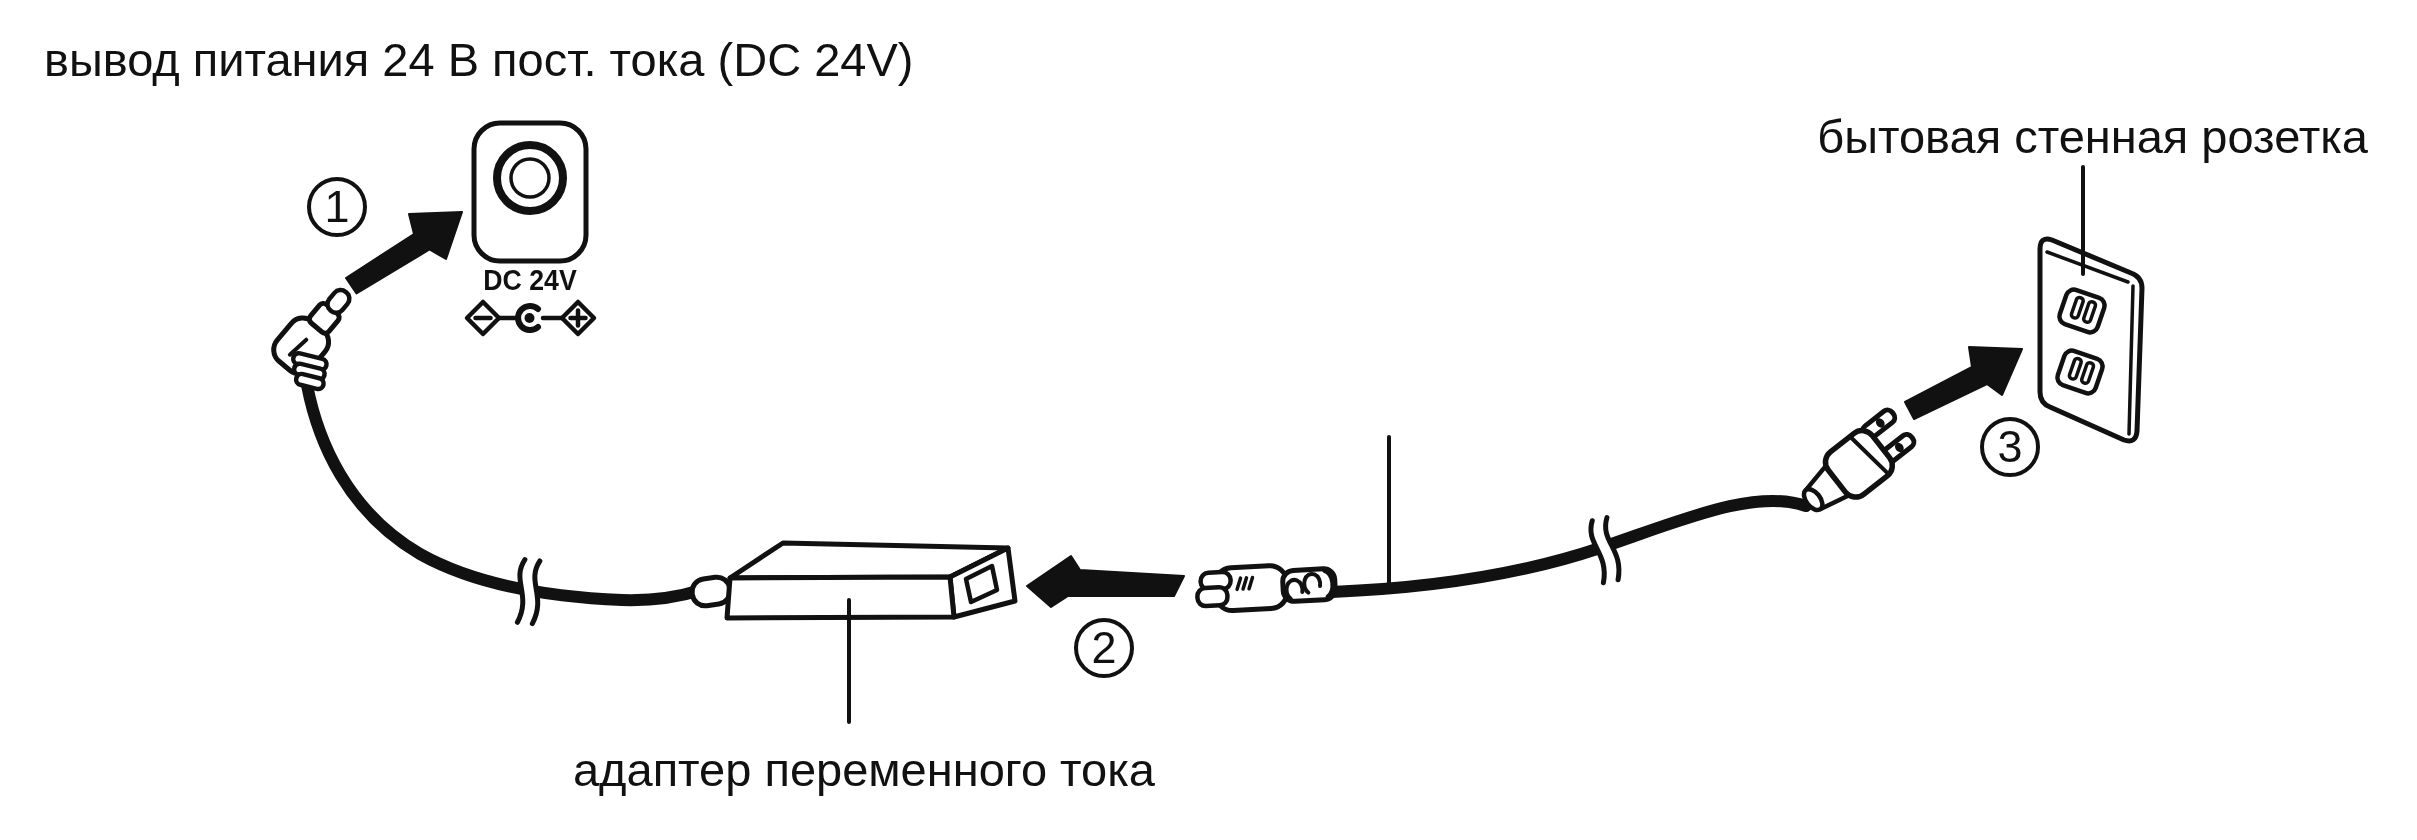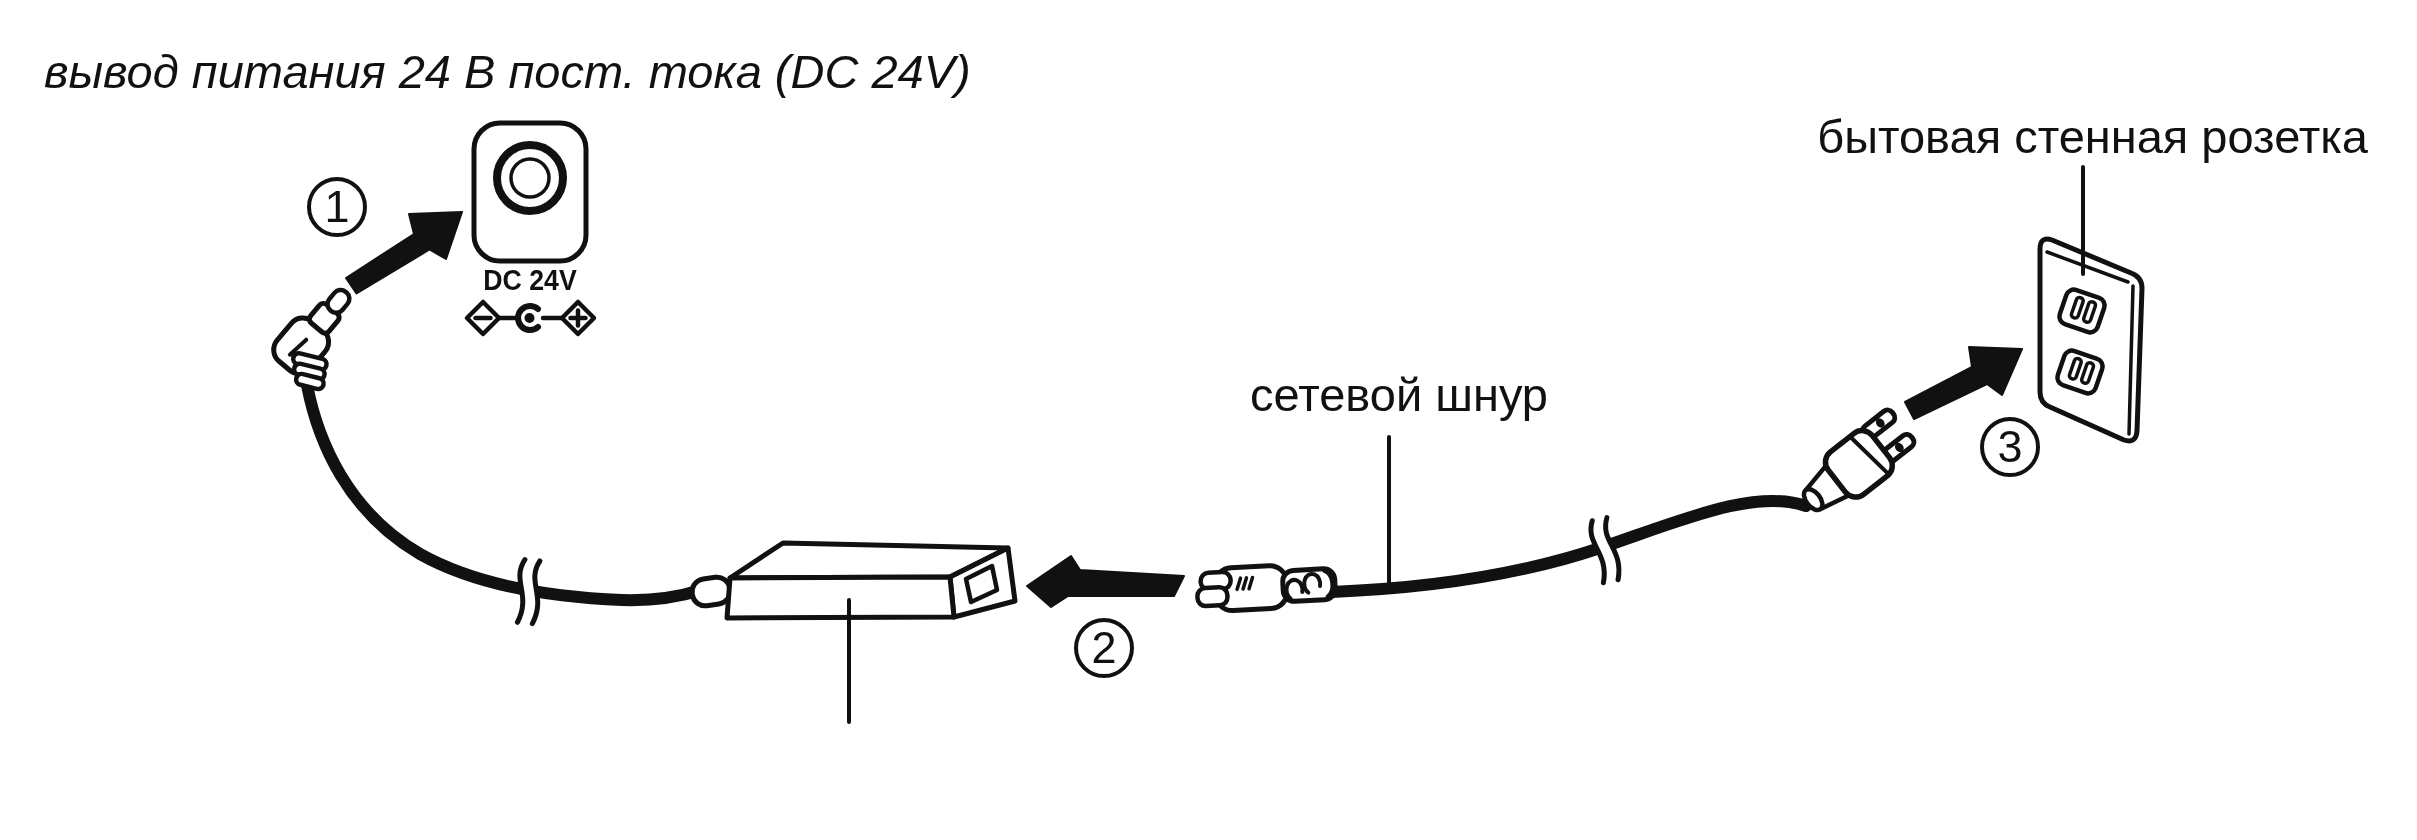--- a/index.html
+++ b/index.html
@@ -155,26 +155,26 @@
       </g>
       <g transform="rotate(19 2080 372)">
         <rect x="2060" y="354" width="40" height="36" rx="8" fill="#fff" stroke="#111" stroke-width="4.5"></rect>
         <rect x="2071" y="360" width="7" height="21" rx="3" fill="#fff" stroke="#111" stroke-width="3.5"></rect>
         <rect x="2084" y="360" width="7" height="21" rx="3" fill="#fff" stroke="#111" stroke-width="3.5"></rect>
       </g>
     </g>
     <line x1="2083" y1="167" x2="2083" y2="274" stroke="#111" stroke-width="4"></line>
   </svg>
 
-  <div class="lbl" style="left:44px;top:46px;font-style:italic;">вывод питания 24 В пост. тока (DC 24V)</div>
+  <div class="lbl" style="left:44px;top:34px;">вывод питания 24 В пост. тока (DC 24V)</div>
 
   <div class="dcport" style="left:470px;top:264px;width:120px;">DC 24V</div>
 
+  <div class="lbl center" style="left:545px;top:744px;width:610px;">адаптер переменного тока</div>
 
-  <div class="lbl center" style="left:1233px;top:369px;width:315px;">сетевой шнур</div>
 
   <div class="lbl center" style="left:1783px;top:111px;width:585px;">бытовая стенная розетка</div>
 
   <div class="badge" style="left:307px;top:177px;">
     <span>1</span>
   </div>
   <div class="badge" style="left:1074px;top:618px;">
     <span>2</span>
   </div>
   <div class="badge" style="left:1980px;top:417px;">

